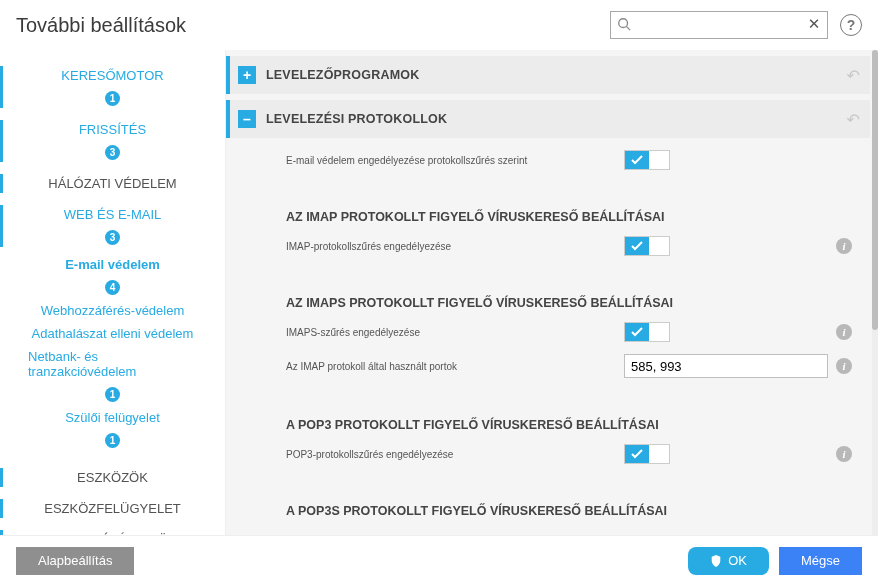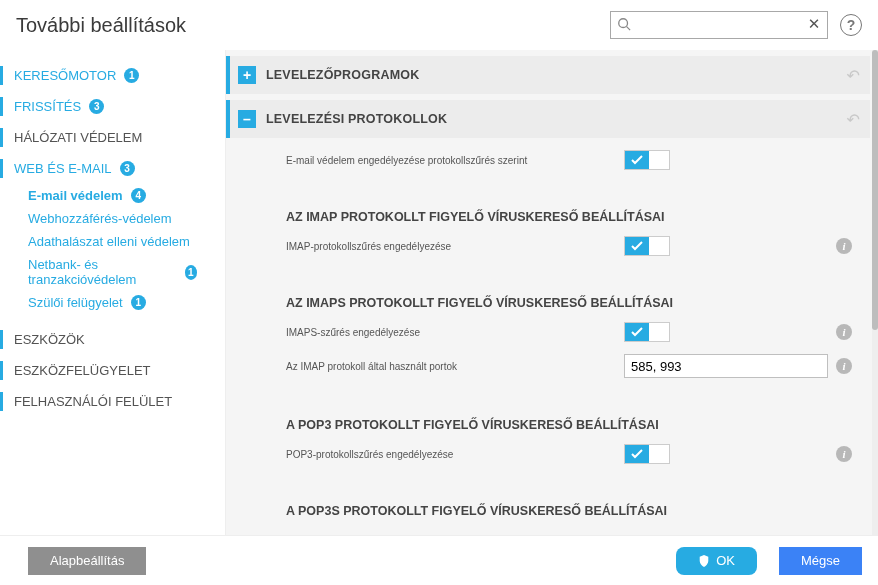--- a/index.html
+++ b/index.html
@@ -82,20 +82,21 @@
   .side-item {
     display: flex;
     align-items: center;
     gap: 8px;
     padding: 8px 14px;
     color: #535353;
     font-size: 13px;
     text-transform: uppercase;
     cursor: pointer;
     position: relative;
+    flex-direction: column;
   }
   .side-item.active-sec {
     color: #27abe2;
   }
   .side-item.sub {
     text-transform: none;
     padding: 4px 28px;
     color: #27abe2;
   }
   .side-item.current {
@@ -251,21 +252,20 @@
   .btn {
     height: 28px;
     padding: 0 22px;
     border: none;
     cursor: pointer;
     font-size: 13px;
     display: inline-flex;
     align-items: center;
     gap: 6px;
     color: #fff;
-    margin-left: 12px;
   }
   .btn-default { background: #8f8f8f; }
   .btn-ok { background: #27abe2; border-radius: 8px; }
   .btn-cancel { background: #3b82f6; }
   .shield-icon { width: 12px; height: 12px; }
 </style>
 </head>
 <body>
 
 <div class="header">

